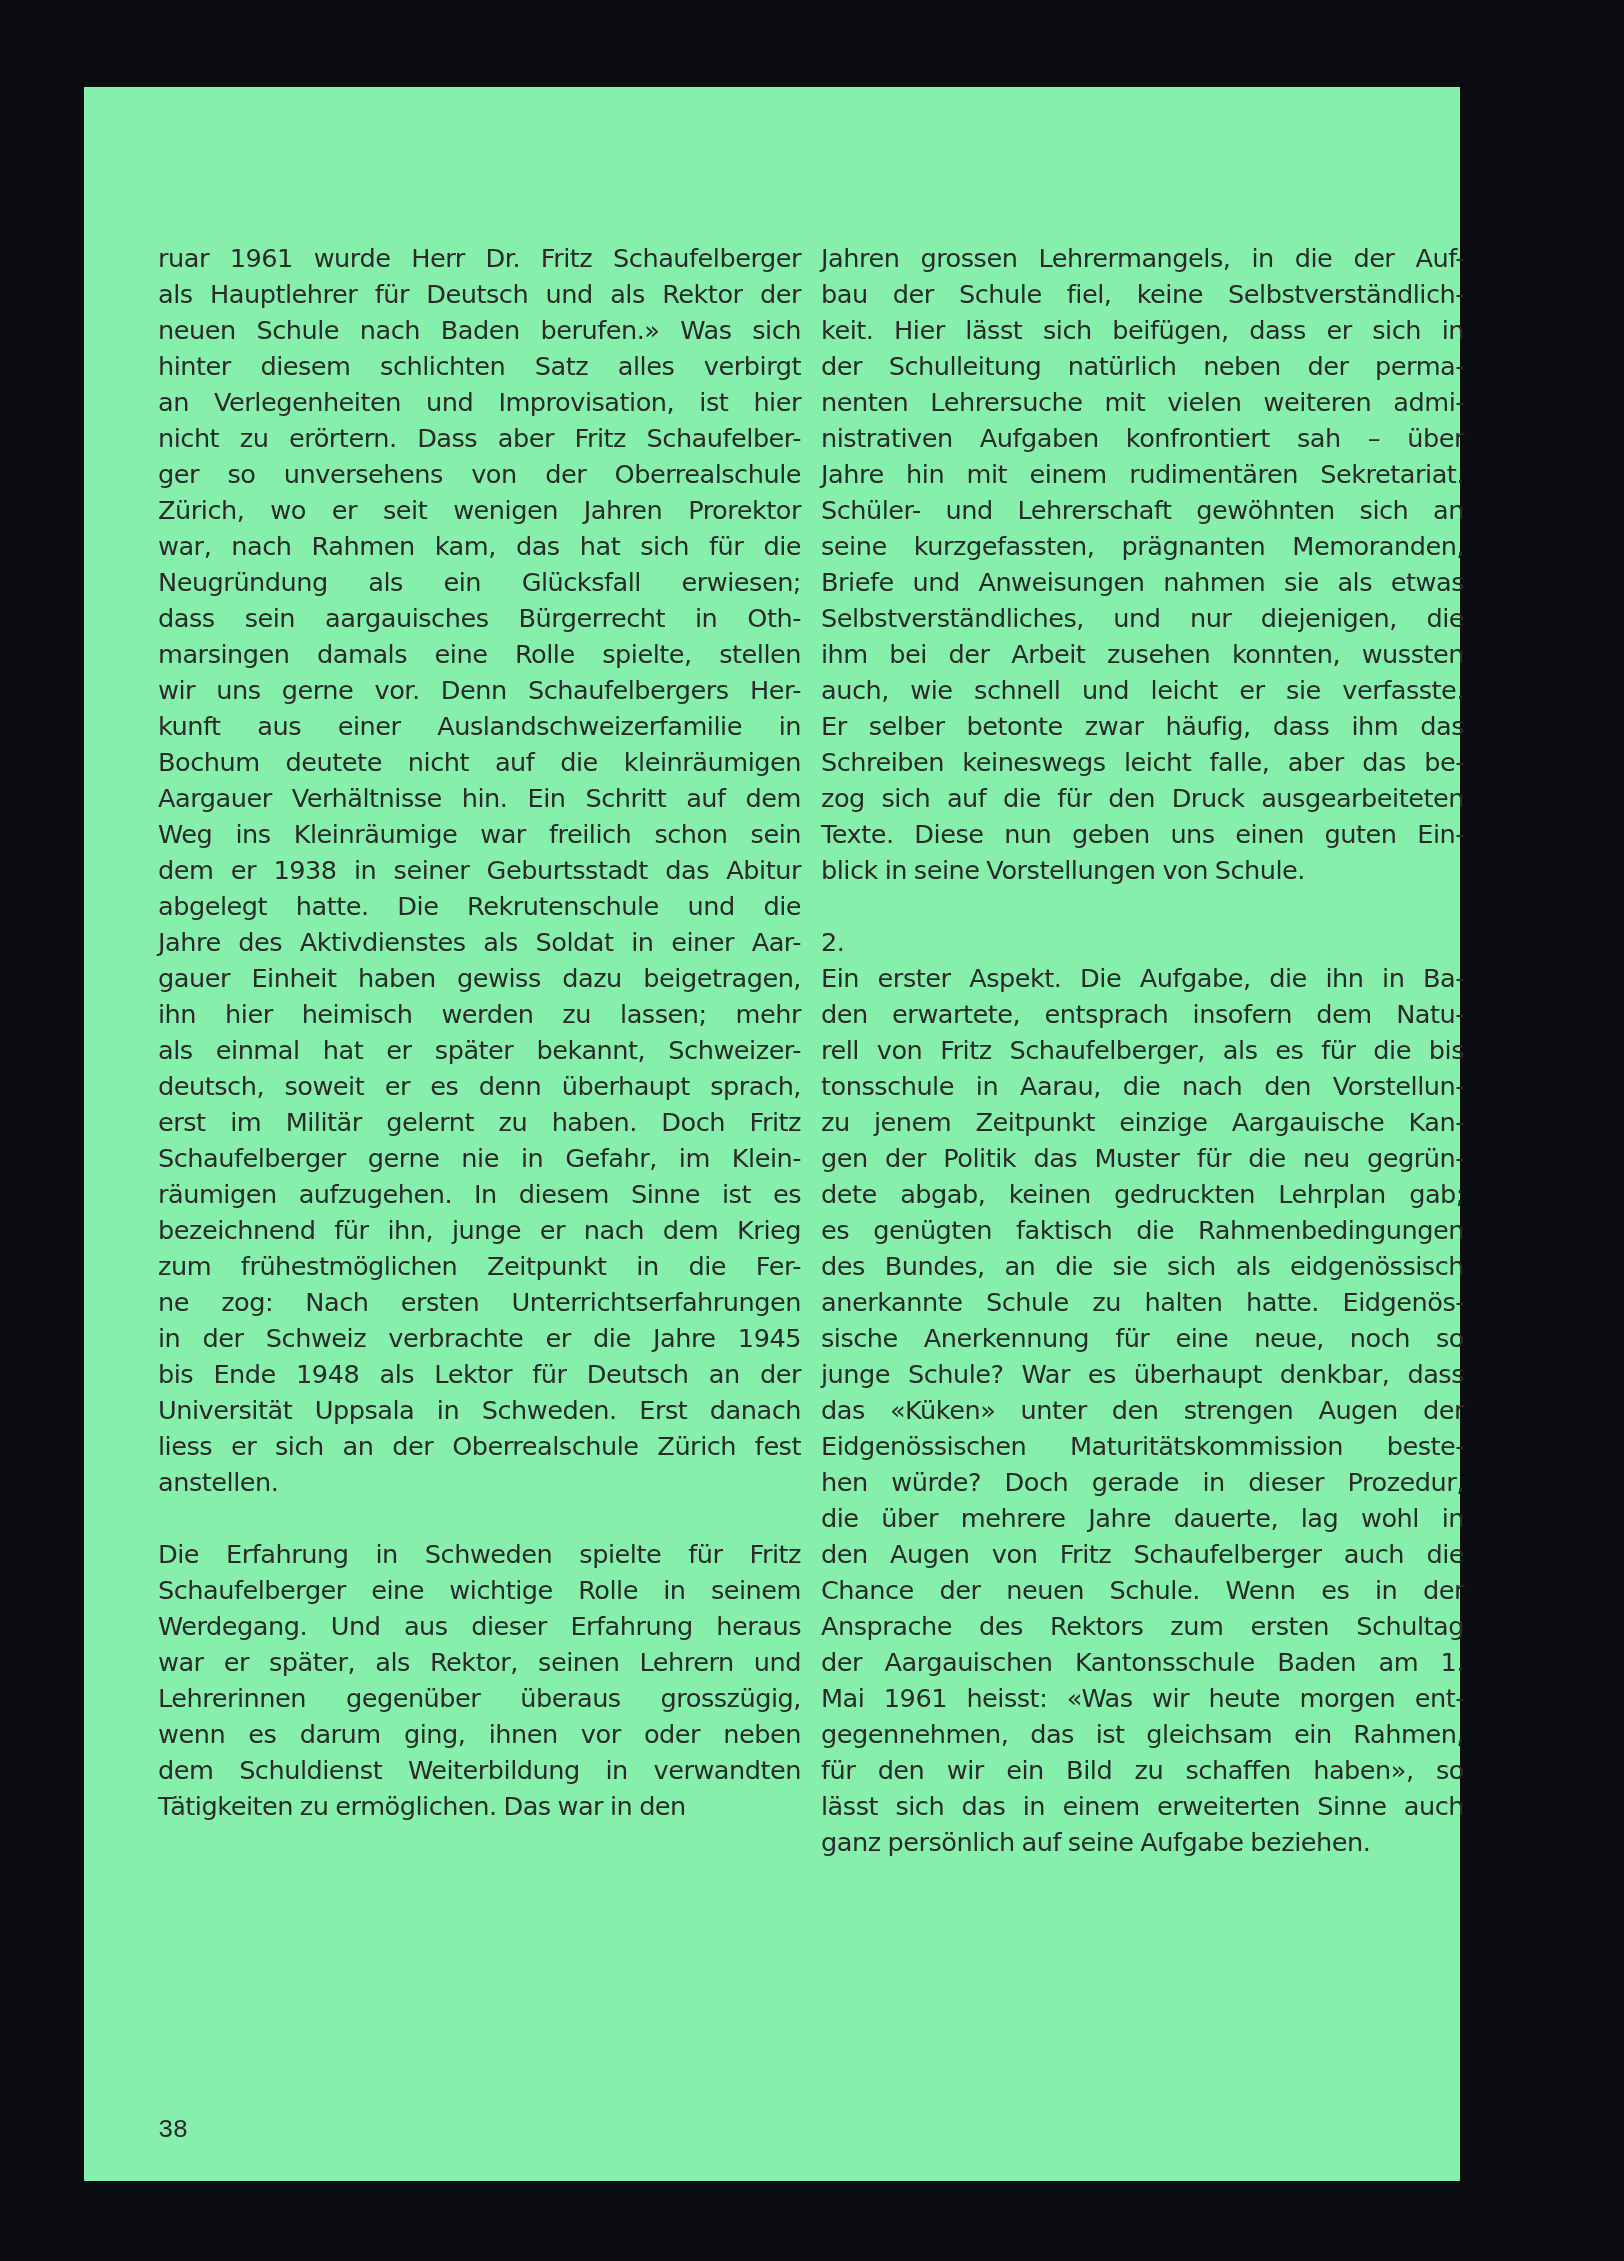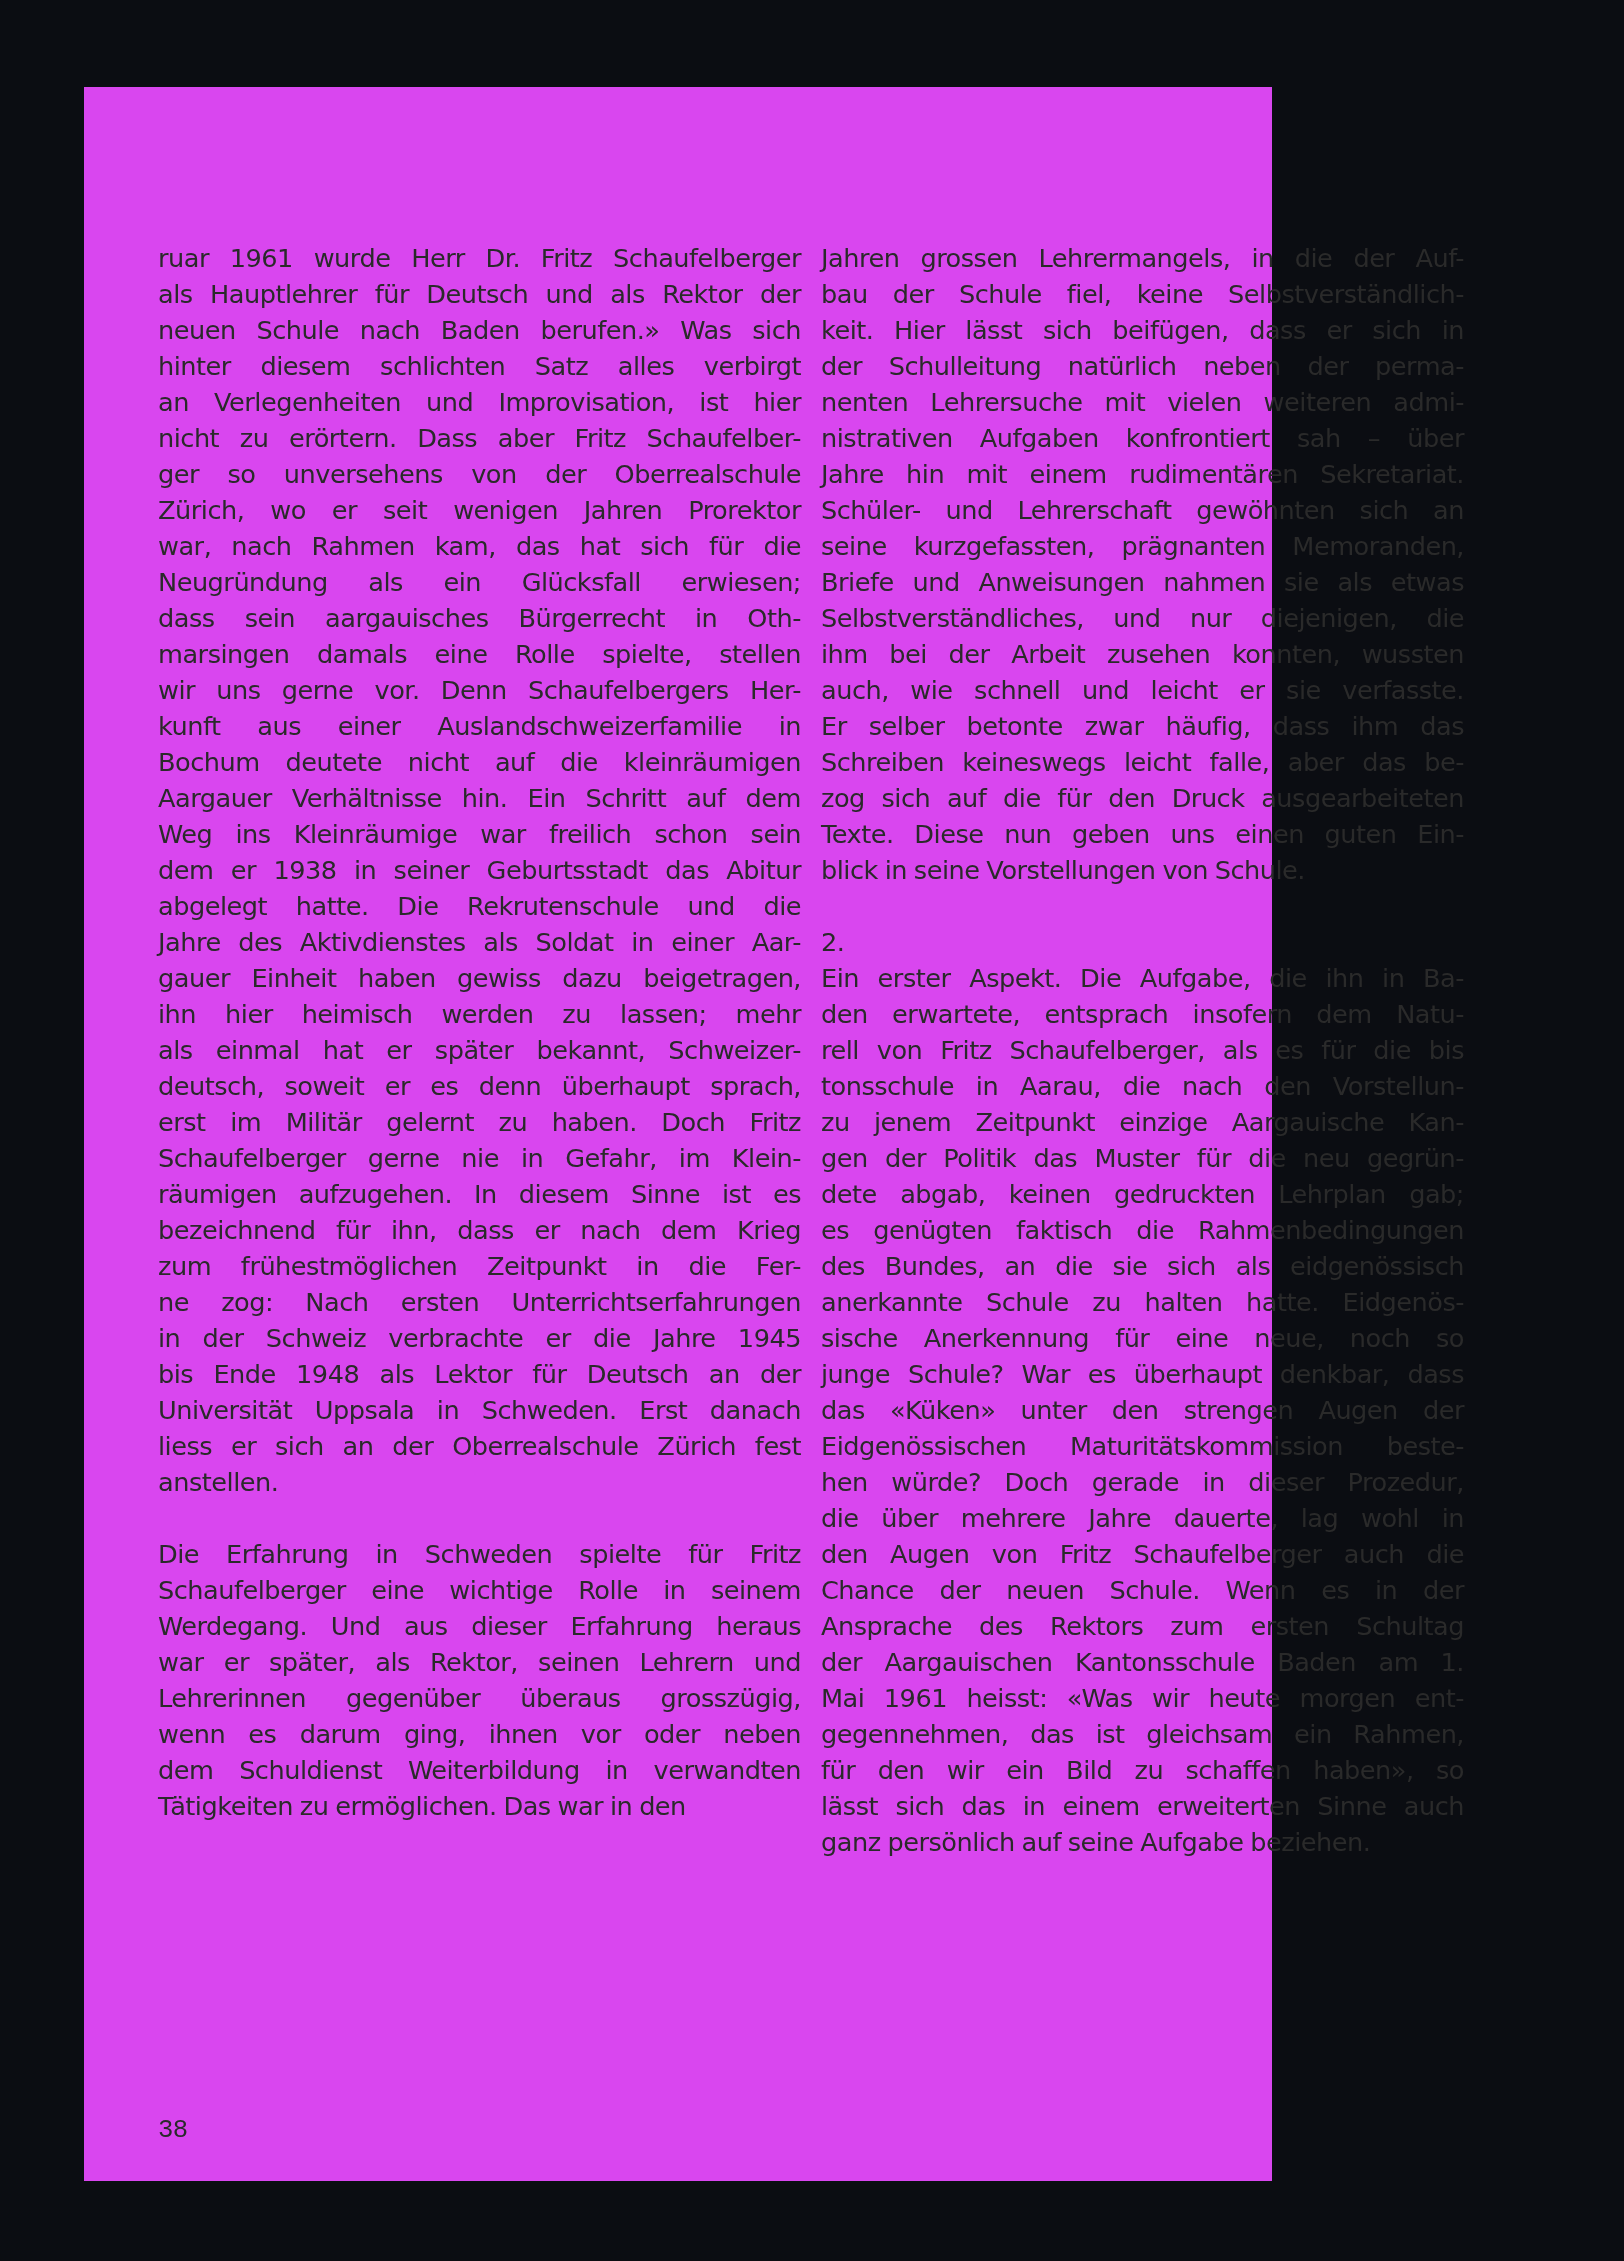--- a/index.html
+++ b/index.html
@@ -10,23 +10,23 @@
       width: 1624px;
       height: 2261px;
       background: #0b0d12;
       position: relative;
       overflow: hidden;
     }
     .page {
       position: absolute;
       left: 84px;
       top: 87px;
-      width: 1188px;
+      width: 1376px;
       height: 2094px;
-      background: #d946ef;
+      background: #86efac;
     }
     .column {
       position: absolute;
       top: 153px;
       width: 643px;
       font-family: "DejaVu Sans", sans-serif;
       font-size: 25.6px;
       line-height: 36px;
       color: #2a2a2a;
       text-align: justify;
@@ -91,21 +91,21 @@
         <span class="line">dem er 1938 in seiner Geburtsstadt das Abitur</span>
         <span class="line">abgelegt hatte. Die Rekrutenschule und die</span>
         <span class="line">Jahre des Aktivdienstes als Soldat in einer Aar-</span>
         <span class="line">gauer Einheit haben gewiss dazu beigetragen,</span>
         <span class="line">ihn hier heimisch werden zu lassen; mehr</span>
         <span class="line">als einmal hat er später bekannt, Schweizer-</span>
         <span class="line">deutsch, soweit er es denn überhaupt sprach,</span>
         <span class="line">erst im Militär gelernt zu haben. Doch Fritz</span>
         <span class="line">Schaufelberger gerne nie in Gefahr, im Klein-</span>
         <span class="line">räumigen aufzugehen. In diesem Sinne ist es</span>
-        <span class="line">bezeichnend für ihn, dass er nach dem Krieg</span>
+        <span class="line">bezeichnend für ihn, junge er nach dem Krieg</span>
         <span class="line">zum frühestmöglichen Zeitpunkt in die Fer-</span>
         <span class="line">ne zog: Nach ersten Unterrichtserfahrungen</span>
         <span class="line">in der Schweiz verbrachte er die Jahre 1945</span>
         <span class="line">bis Ende 1948 als Lektor für Deutsch an der</span>
         <span class="line">Universität Uppsala in Schweden. Erst danach</span>
         <span class="line">liess er sich an der Oberrealschule Zürich fest</span>
         <span class="line last">anstellen.</span>
       </p>
     <p class="para para-gap">
         <span class="line">Die Erfahrung in Schweden spielte für Fritz</span>

